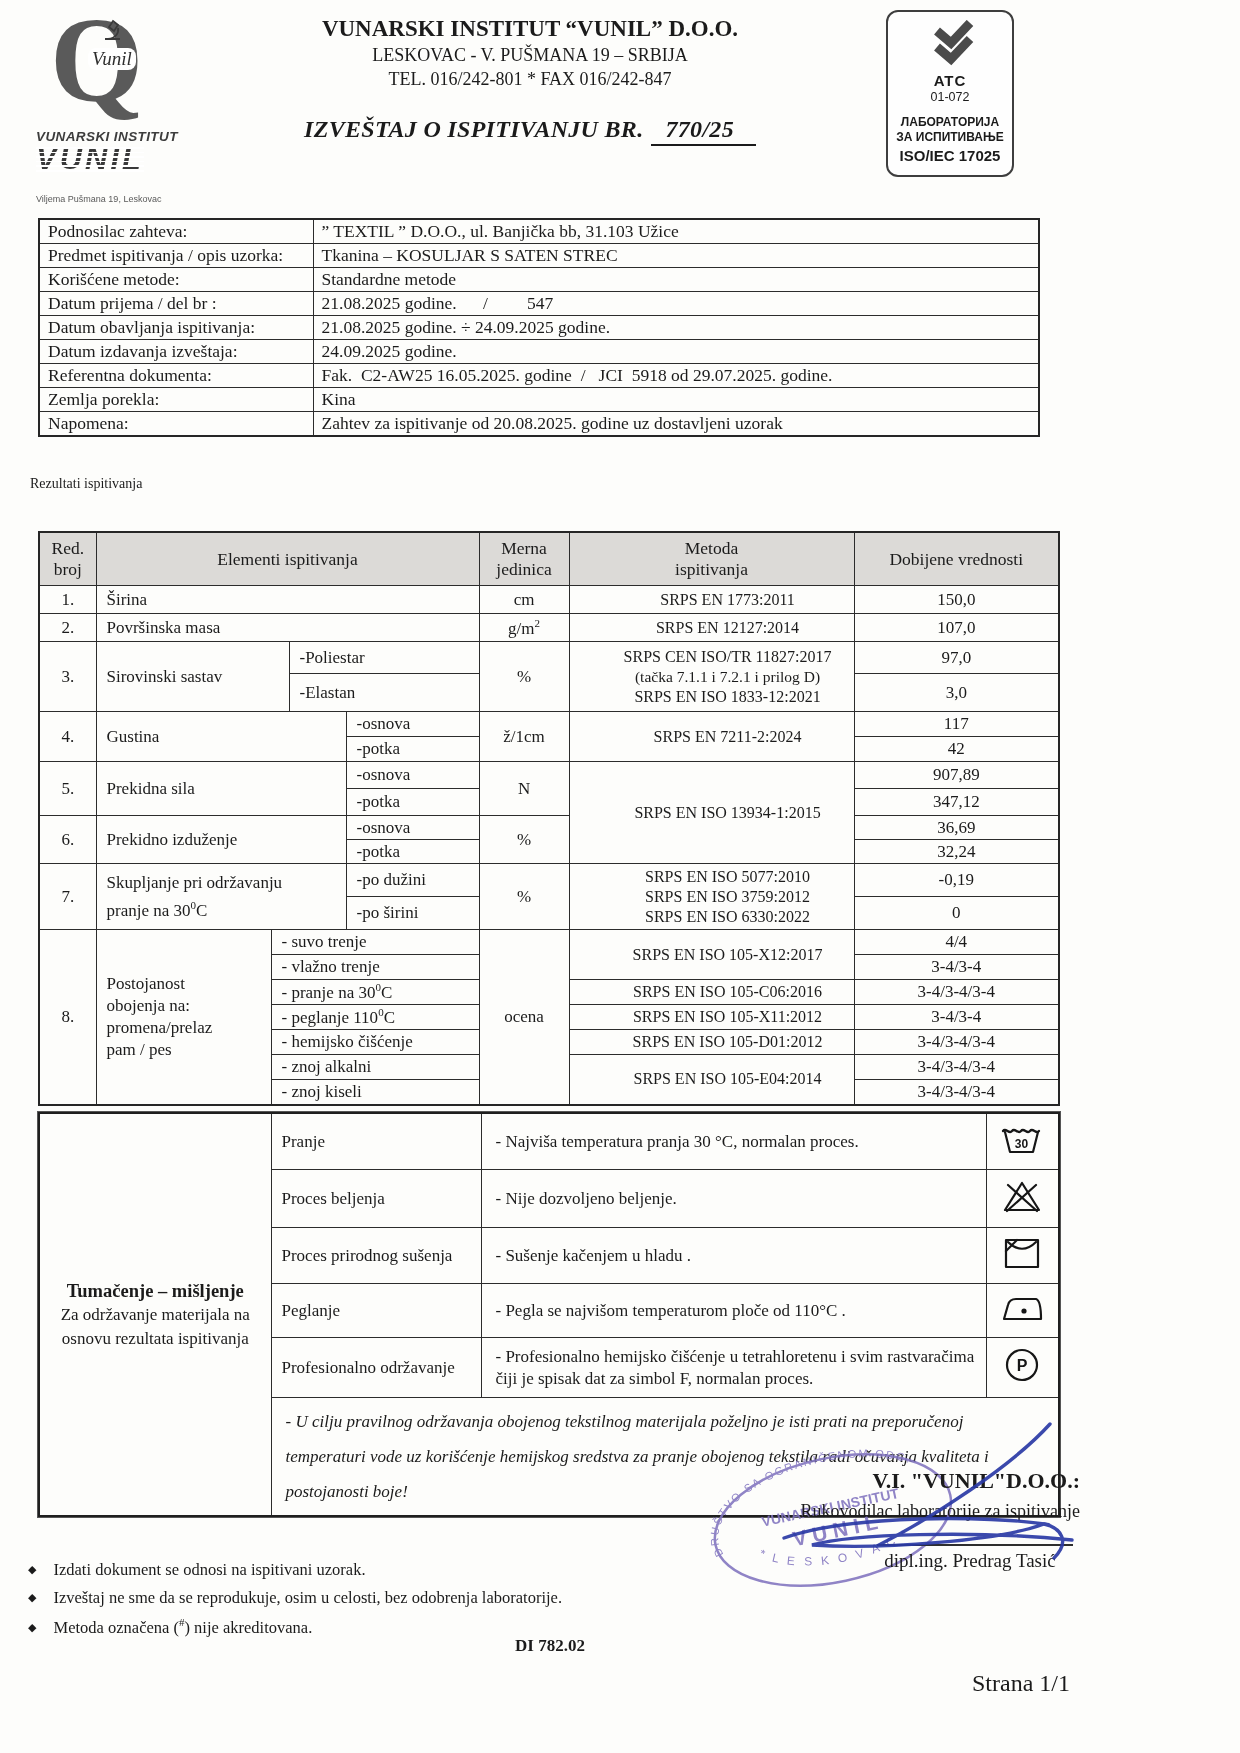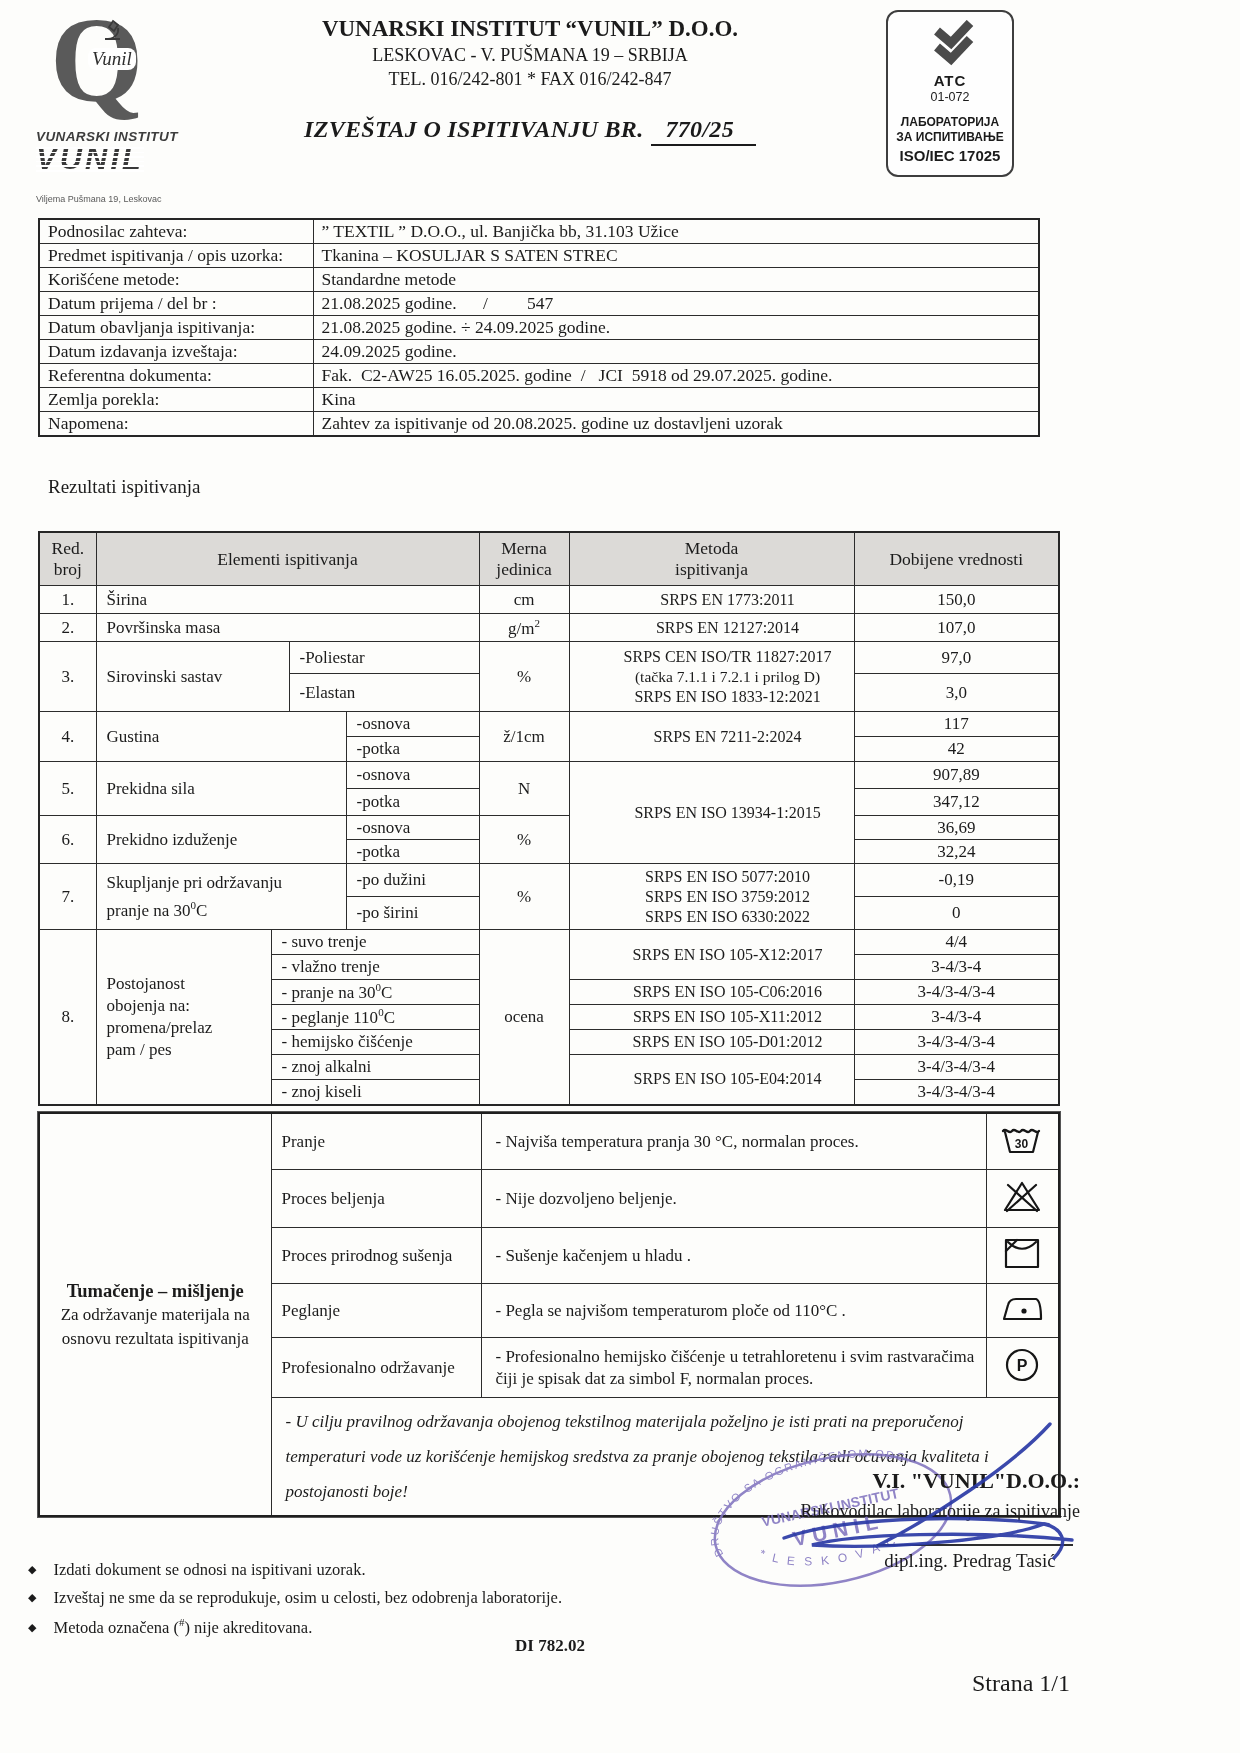--- a/index.html
+++ b/index.html
@@ -38,21 +38,21 @@
   .badge-num{font-size:12.5px;margin-top:1px;}
   .badge-l{font-size:12px;font-weight:bold;line-height:15px;}
   .badge-l.first{margin-top:11px;}
   .badge-std{font-size:15px;font-weight:bold;margin-top:2px;}
 
   
   #info-table{left:38px;top:218px;width:1000px;border:2px solid #262626;}
   #info-table td{height:23px;font-size:17.5px;white-space:pre-wrap;}
 
   
-  #section-title{left:48px;top:476px;font-size:19px;}
+  #section-title{left:30px;top:476px;font-size:14px;}
   #results-table{left:38px;top:531px;width:1020px;border:2px solid #262626;}
   #results-table td{text-align:center;}
   #results-table td.lft{text-align:left;padding-left:10px;}
   .rh{background:#dcdad7;height:52px;font-size:17.5px;line-height:21px;}
   .mth{font-size:16px;line-height:20px;padding-left:40px;}
   .mth .sm{font-size:15.5px;}
   .val{font-size:17px;}
   .multiline{line-height:22px;}
 
   

